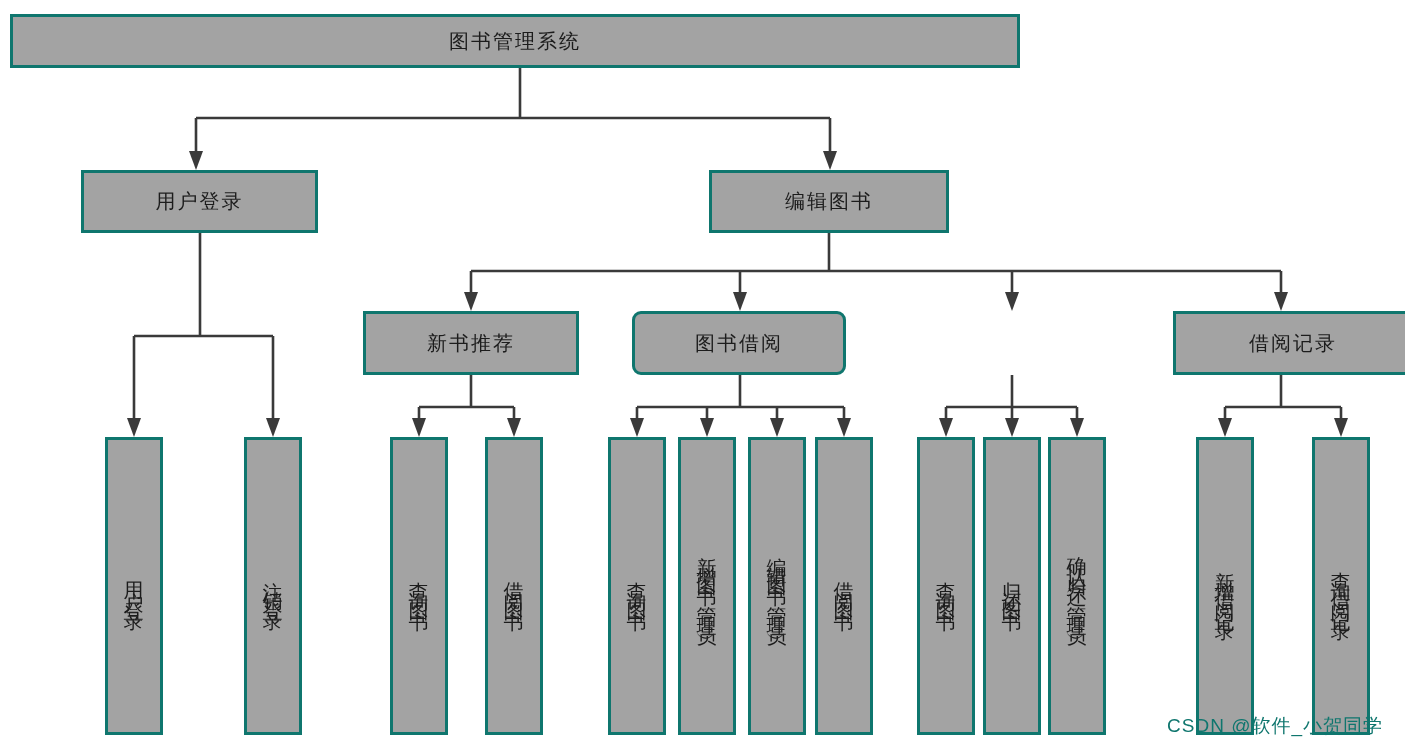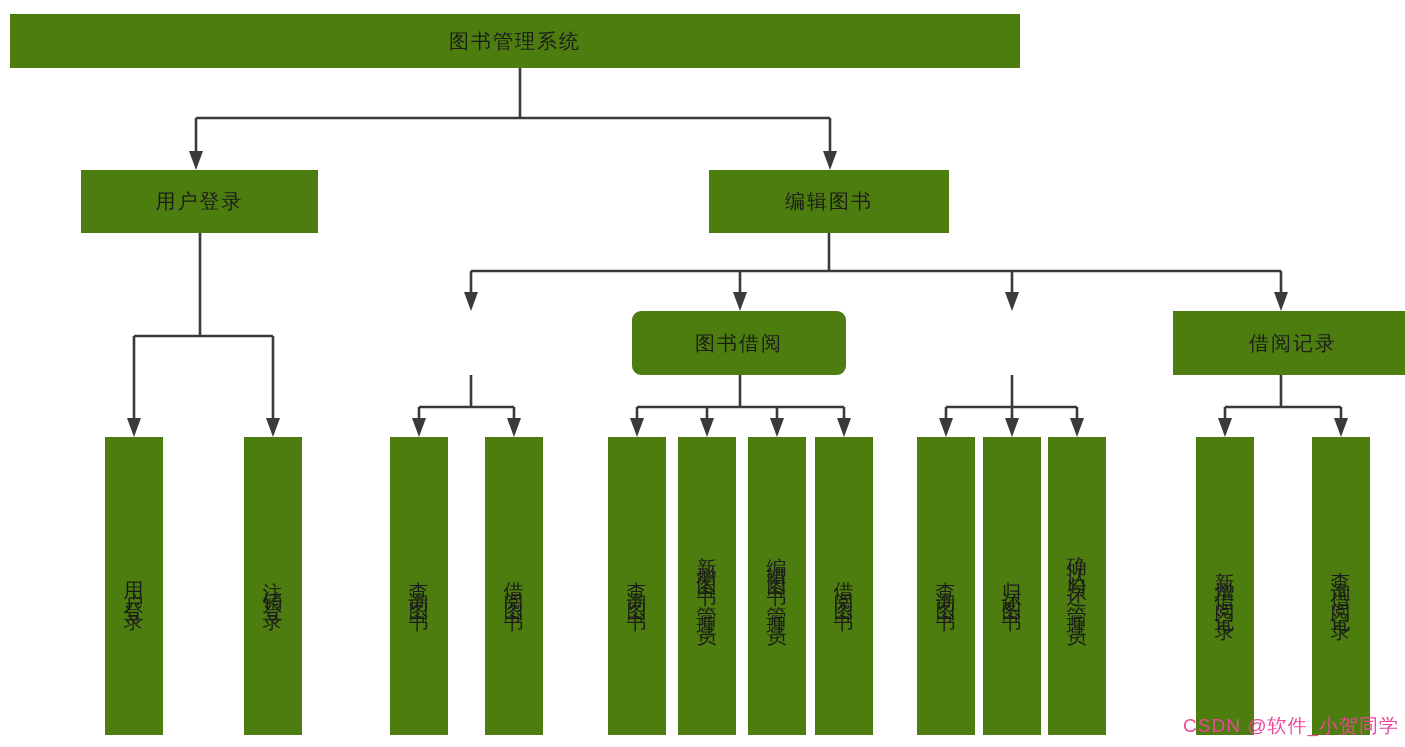--- a/index.html
+++ b/index.html
@@ -2,21 +2,21 @@
 <html><head>
 <meta charset="utf-8">
 <style>
   html,body{margin:0;padding:0;background:#fff;}
   .stage{
     position:relative;width:1405px;height:747px;background:#ffffff;overflow:hidden;
     font-family:"Liberation Sans",sans-serif;color:#1c1c1c;
   }
   .connectors{position:absolute;left:0;top:0;width:1405px;height:747px;}
   .node{
-    position:absolute;background:#4d7c0f;border:3px solid #4d7c0f;box-sizing:border-box;
+    position:absolute;background:#a3a3a3;border:3px solid #0f766e;box-sizing:border-box;
     display:flex;align-items:center;justify-content:center;text-align:center;
   }
   .h-node{font-size:20px;letter-spacing:2px;white-space:nowrap;}
   .v-node{font-size:20px;}
   .v-node .vtxt{
     writing-mode:vertical-rl;text-orientation:mixed;letter-spacing:10px;
     line-height:1;display:block;
   }
   
   .p-root{left:10px;top:14px;width:1010px;height:54px;}
@@ -34,21 +34,21 @@
   .p-l-bb-query{left:608px;}
   .p-l-bb-add{left:678px;}
   .p-l-bb-edit{left:748px;}
   .p-l-bb-borrow{left:815px;}
   .p-l-cb-query{left:917px;}
   .p-l-cb-return{left:983px;}
   .p-l-cb-confirm{left:1048px;}
   .p-l-br-add{left:1196px;}
   .p-l-br-query{left:1312px;}
   .watermark{
-    position:absolute;right:6px;bottom:8px;font-size:19px;color:#ec4899;
+    position:absolute;right:22px;bottom:8px;font-size:19px;color:#0f766e;
     letter-spacing:1px;white-space:nowrap;
   }
 </style>
 </head>
 <body>
 
 <div class="stage">
 
   <svg class="connectors" viewBox="0 0 1405 747" xmlns="http://www.w3.org/2000/svg">
     <g stroke="#3a3a3a" stroke-width="2.6" fill="none">
@@ -88,20 +88,21 @@
       <polygon points="1218,418 1232,418 1225,437"></polygon>
       <polygon points="1334,418 1348,418 1341,437"></polygon>
     </g>
   </svg>
 
   <div class="node h-node p-root">图书管理系统</div>
 
   <div class="node h-node p-user-login">用户登录</div>
   <div class="node h-node p-book-mgmt">编辑图书</div>
 
+  <div class="node h-node p-new-book-rec">新书推荐</div>
   <div class="node h-node p-book-borrow">图书借阅</div>
   <div class="node h-node p-borrow-records">借阅记录</div>
 
   <div class="node v-node leaf p-l-user-login">
     <span class="vtxt">用户登录</span>
   </div>
   <div class="node v-node leaf p-l-logout">
     <span class="vtxt">注销登录</span>
   </div>
   <div class="node v-node leaf p-l-nbr-query">

